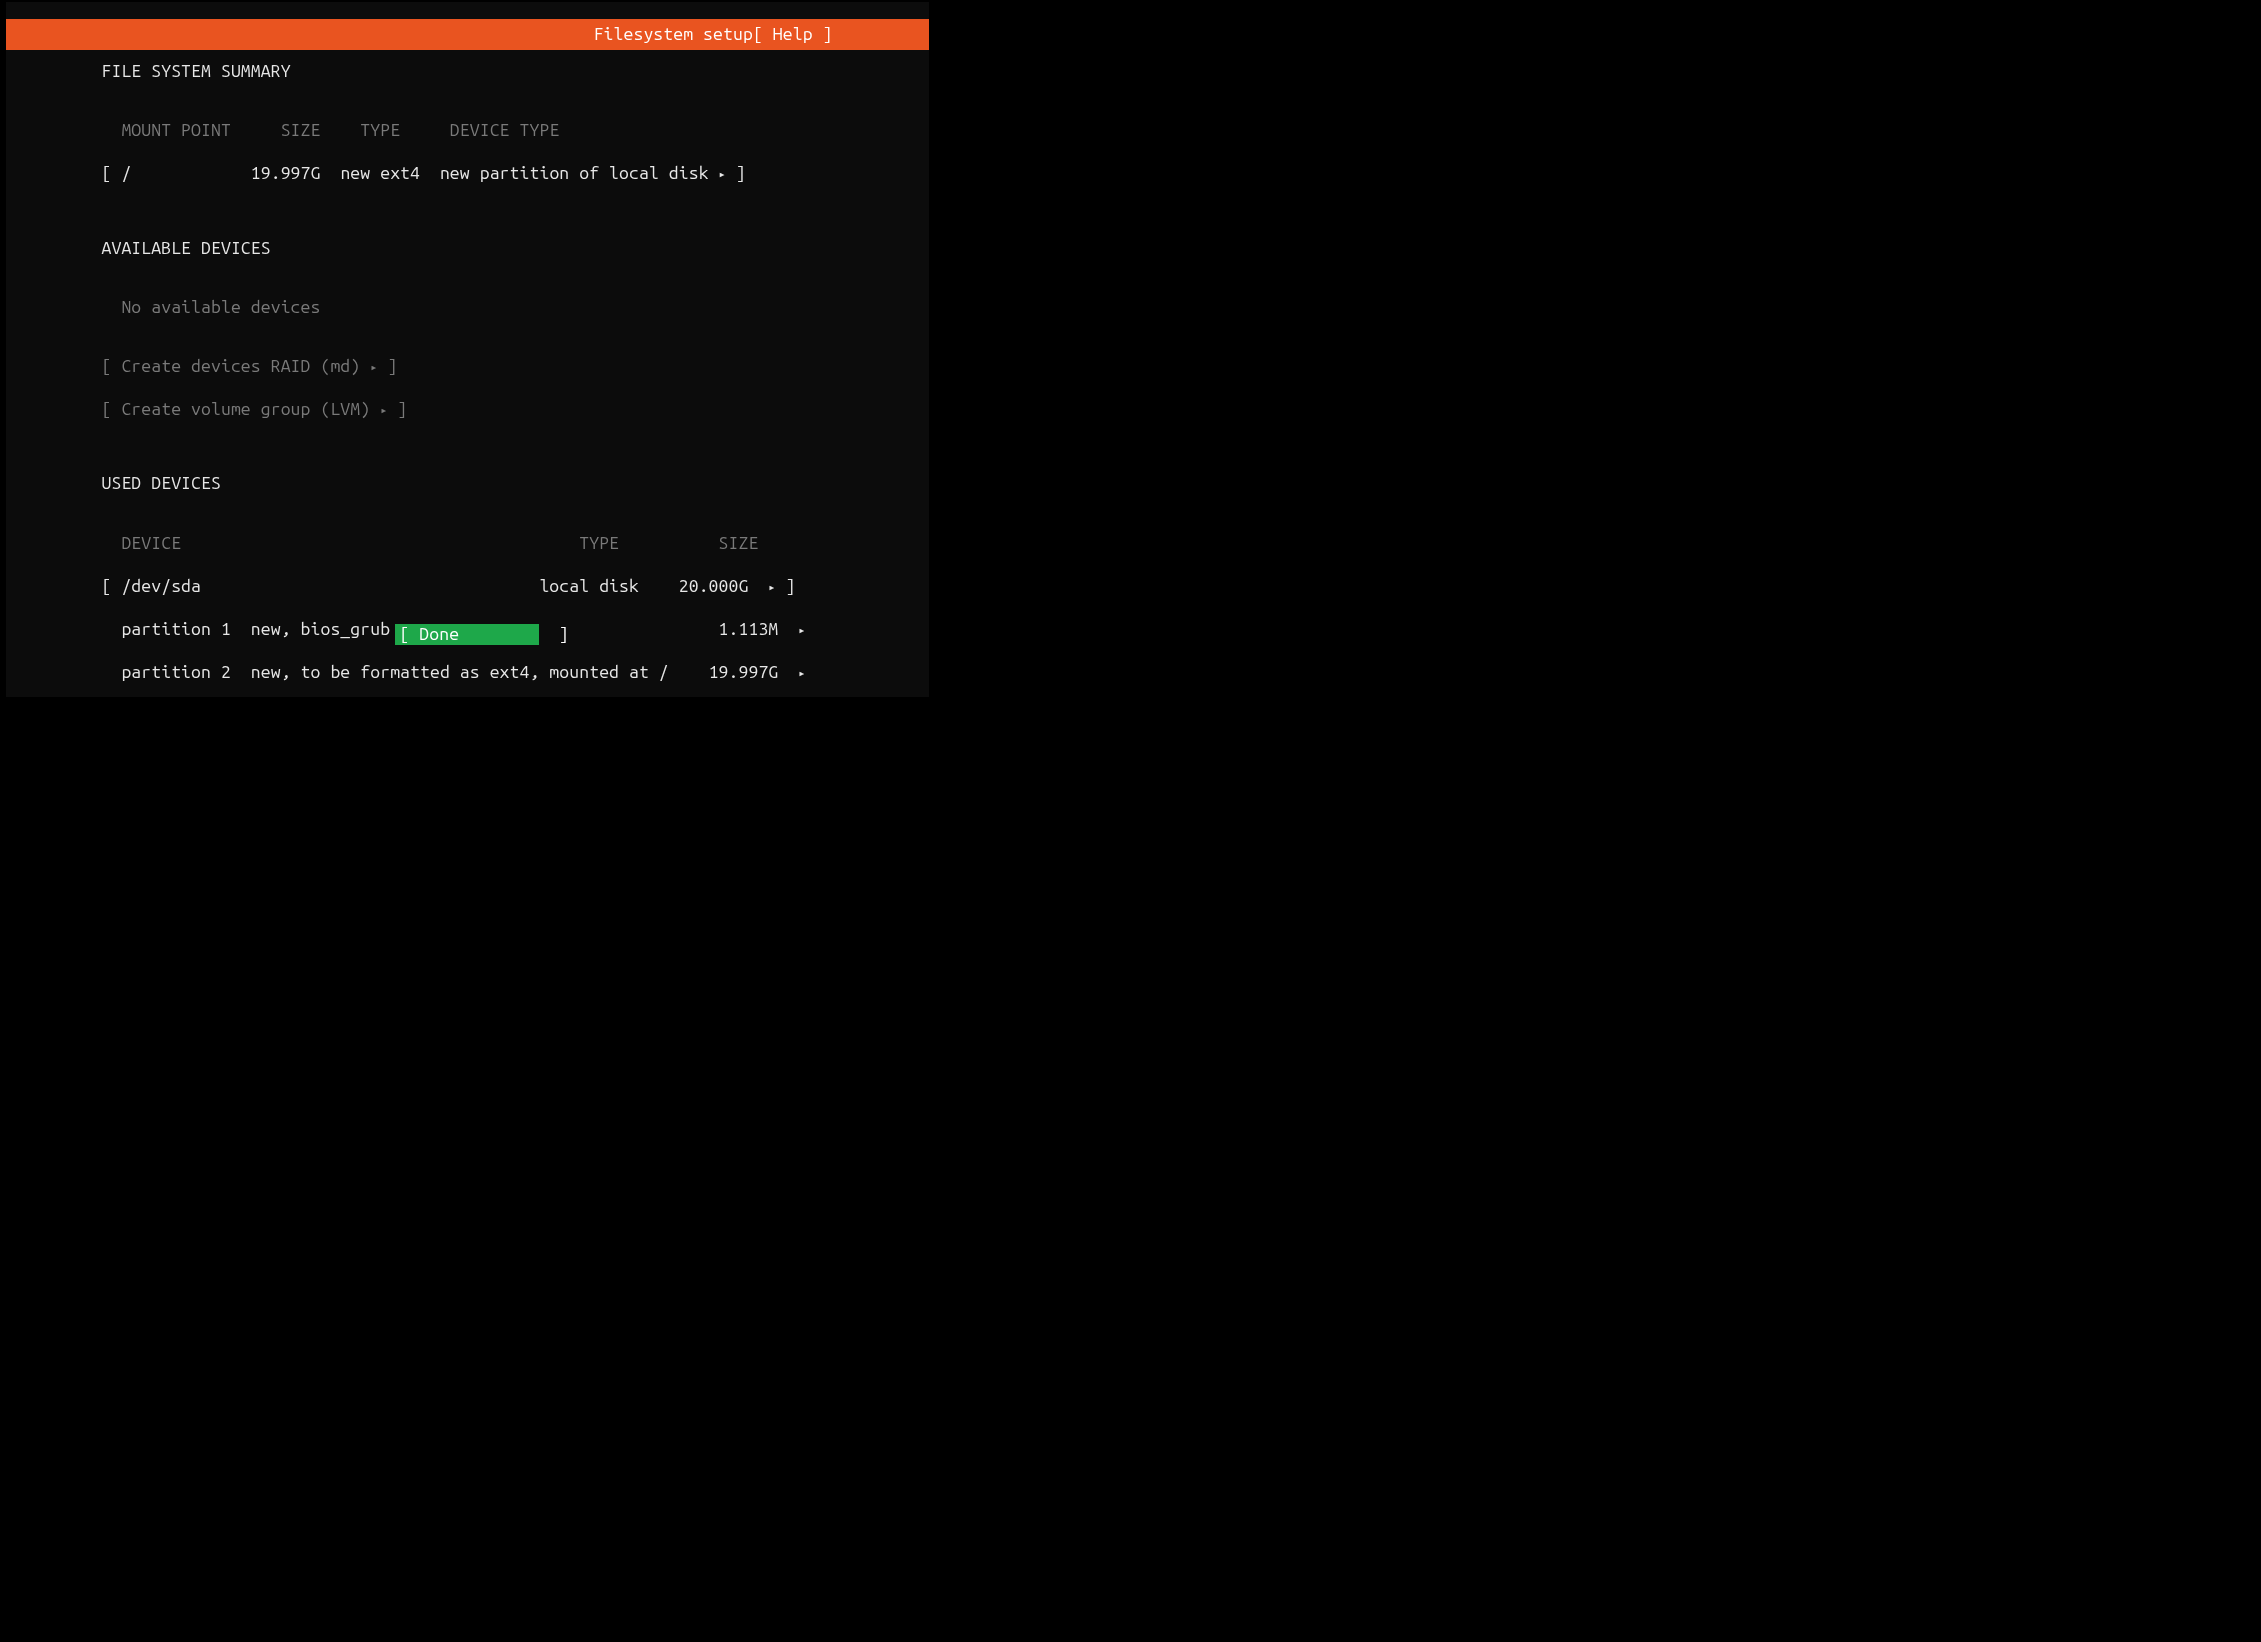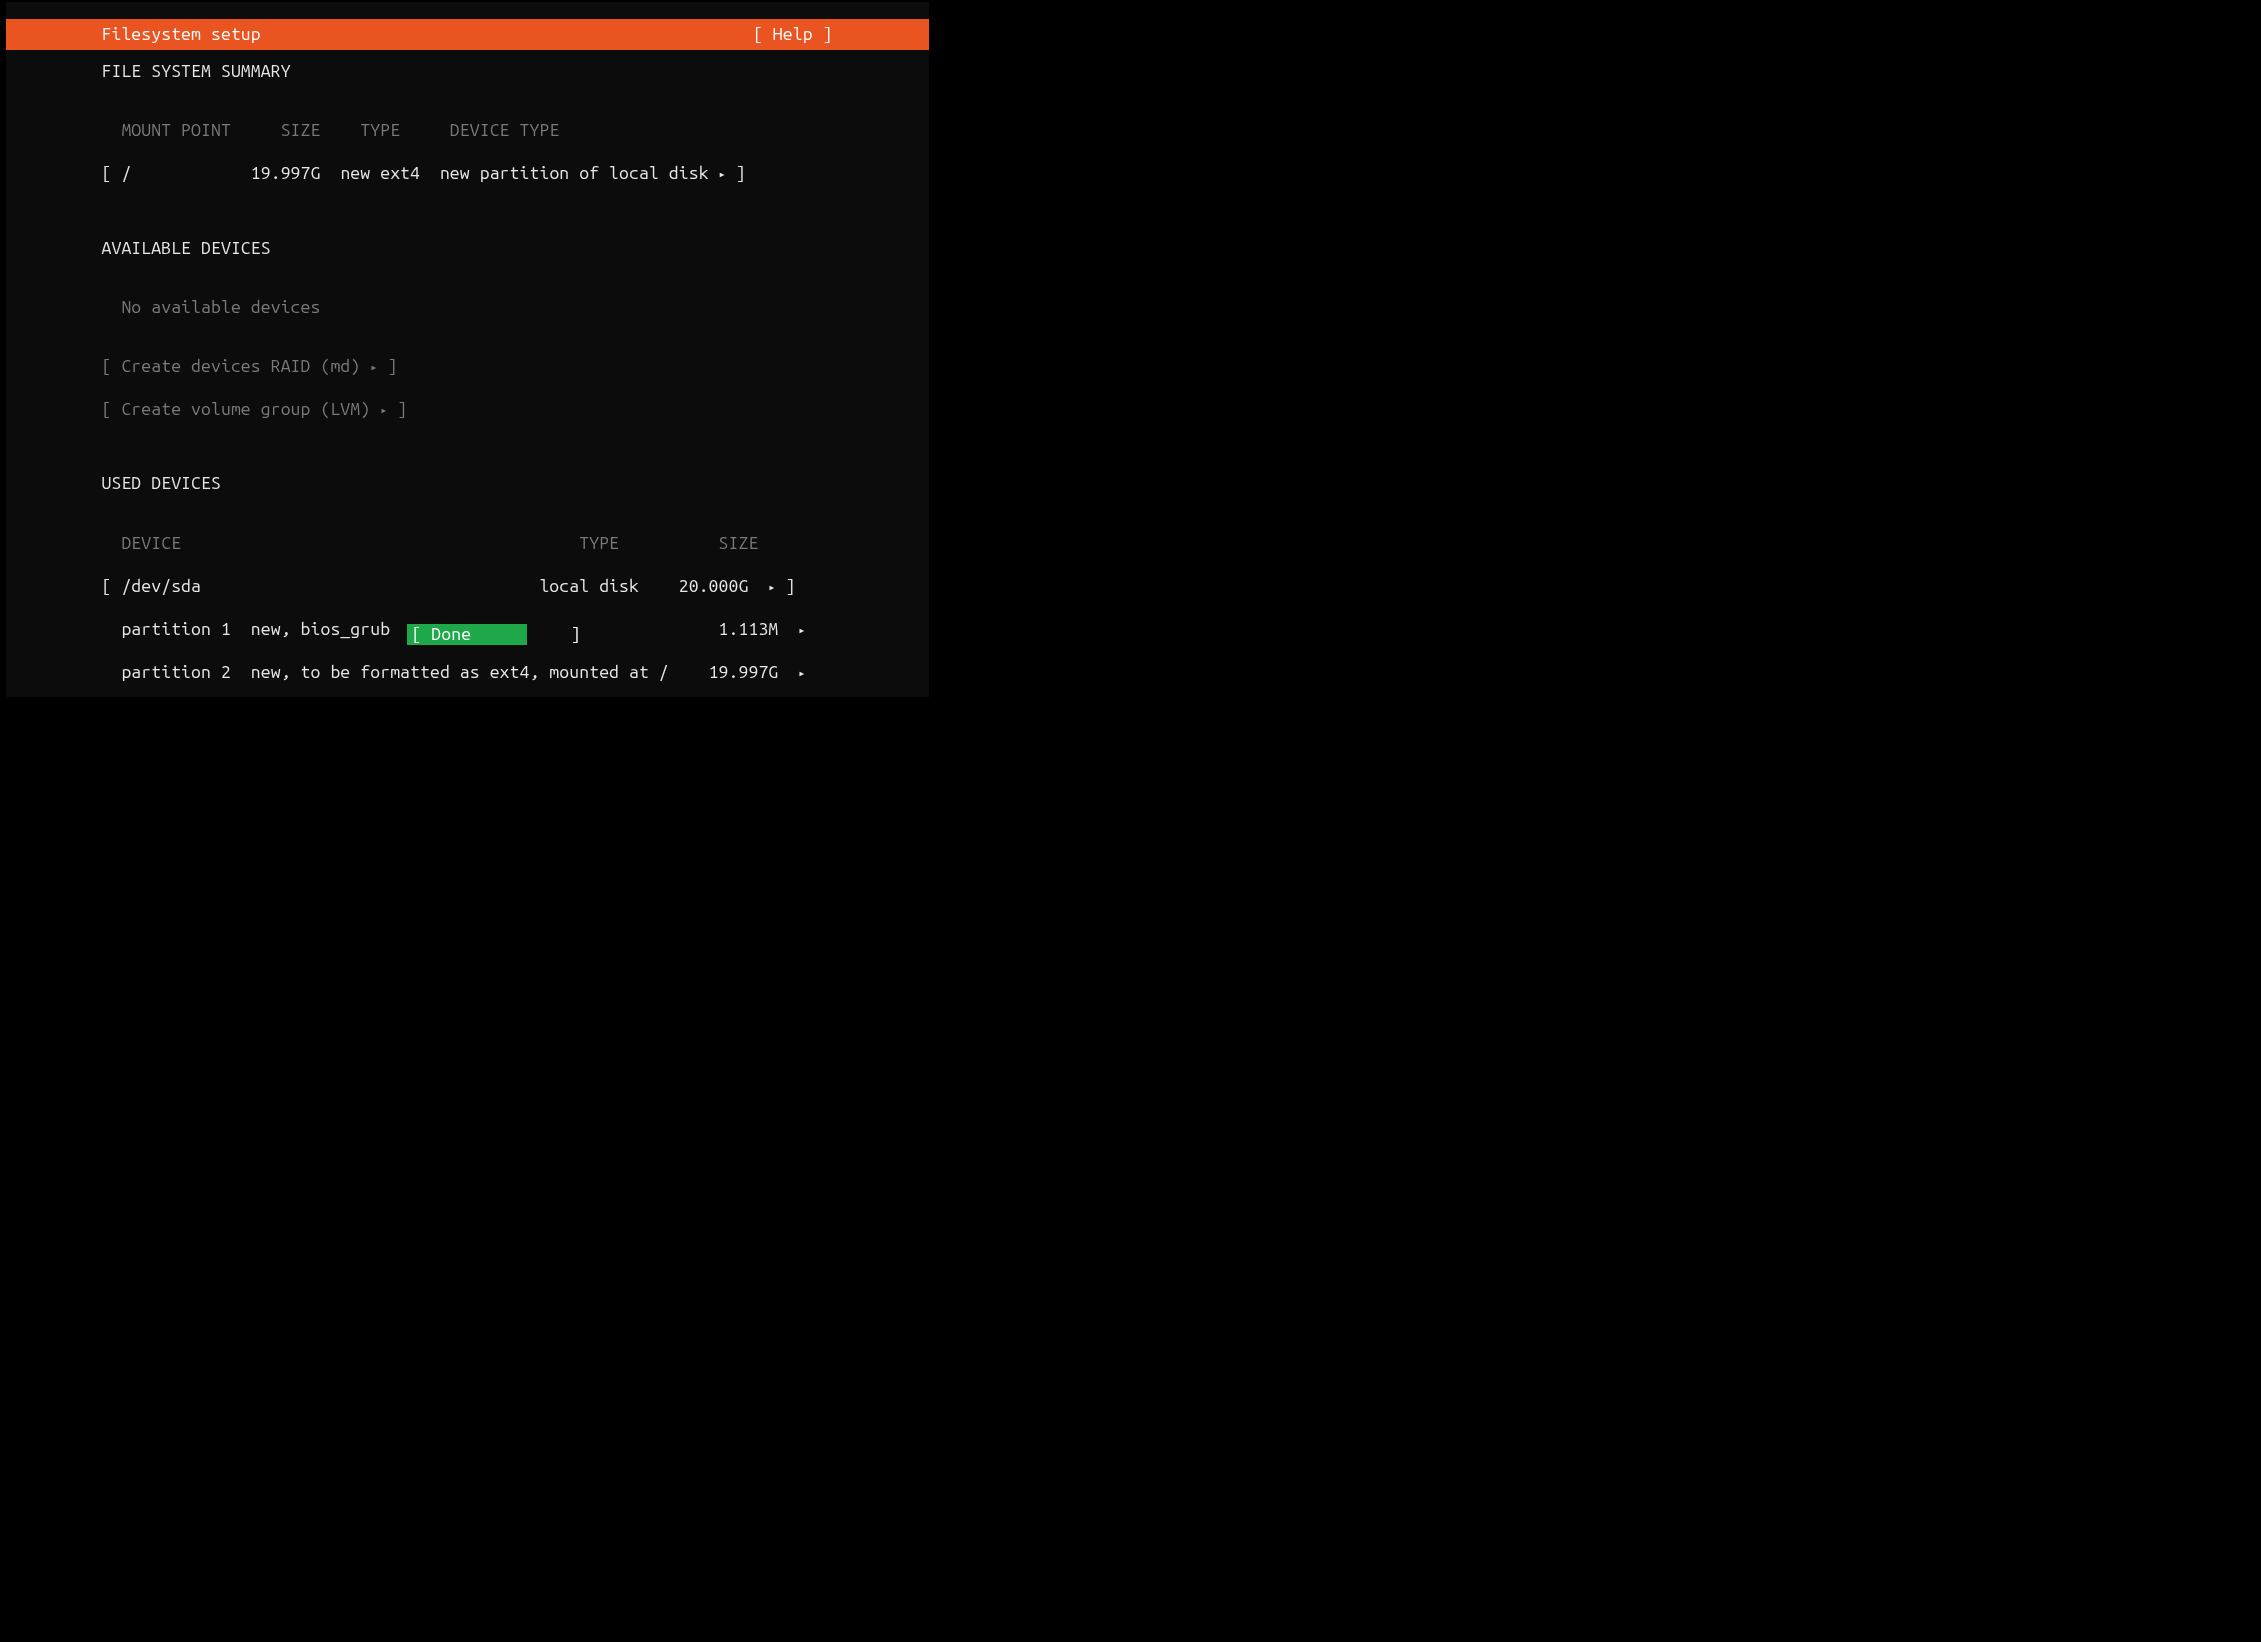--- a/index.html
+++ b/index.html
@@ -12,41 +12,41 @@
     width: 934px;
     height: 700px;
     overflow: hidden;
     letter-spacing: 0.1px;
   }
   .topspace { height: 17.6px; background: #0c0c0c; }
   .header {
     background: #e95420;
     color: #fff;
     display: flex;
-    justify-content: space-between;
+    justify-content: flex-end;
     align-items: center;
     padding: 4.4px 96px 4.4px 96px;
     height: 31px;
   }
   .content {
     padding: 8px 96px 0 96px;
   }
   .section-title { color: #e8e8e8; margin-top: 2.9px; }
   .dim { color: #7a7a7a; }
   .row { white-space: pre; margin-top: 23px; }
   .tri { display:inline-block; font-size: 11.8px; transform: translateY(-1.5px); }
   .footer {
     position: absolute;
     left: 0; right: 0;
     top: 622px;
     text-align: center;
   }
   .btn {
     display: inline-block;
-    width: 120px;
+    width: 144px;
     text-align: left;
     white-space: pre;
     padding: 0 4.4px 1.5px 4.4px;
   }
   .btn-selected { background: #1ea84a; color: #fff; }
   .inner {
     background: #0c0c0c;
     width: 923px;
     height: 695px;
     margin: 0 auto;

